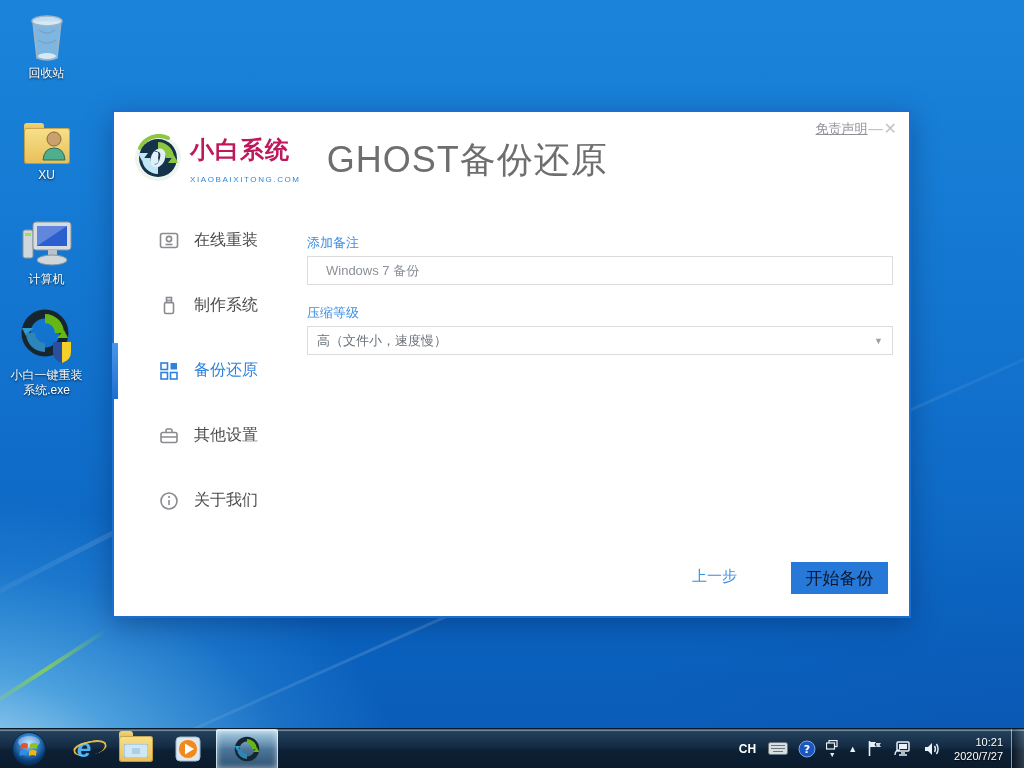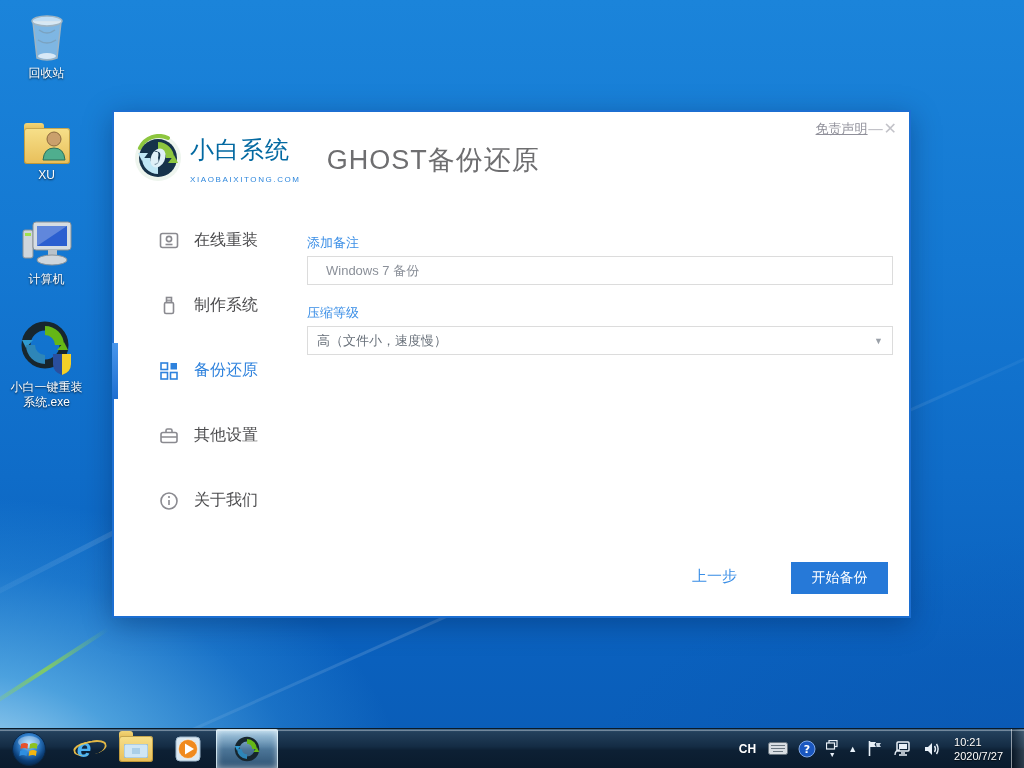--- a/index.html
+++ b/index.html
@@ -23,21 +23,21 @@
     background:linear-gradient(90deg, rgba(140,210,60,.0), rgba(150,220,60,.9), rgba(140,210,60,0)); }
 
   
   .dicon { position:absolute; width:84px; text-align:center; cursor:default;padding-left:9px; }
   .dicon .art { display:flex; justify-content:center; align-items:flex-end; height:52px; }
   .dicon .lbl { margin-top:4px; color:#fff; font-size:12px; line-height:15px;
     text-shadow:0 1px 2px rgba(0,0,0,.8); }
   .di-recycle { left:0px; top:10px; }
   .di-xu      { left:0px; top:112px; }
   .di-pc      { left:0px; top:216px; }
-  .di-exe     { left:0px; top:324px; }
+  .di-exe     { left:0px; top:312px; }
 
   
   .folder { position:relative; width:46px; height:36px; }
   .folder .back { position:absolute; left:0; top:0; width:46px; height:36px; border-radius:3px;
     background:linear-gradient(180deg,#f7e08a,#e8bf5a); box-shadow:inset 0 0 0 1px rgba(150,110,20,.5); }
   .folder .tab { position:absolute; left:0; top:-5px; width:20px; height:8px; border-radius:3px 3px 0 0;
     background:linear-gradient(180deg,#f2d678,#e4ba52); }
   .folder .person { position:absolute; right:3px; bottom:2px; }
 
   
@@ -46,39 +46,39 @@
     border-top:1px solid #0a1a28; display:flex; align-items:center; }
   .taskbar::before { content:""; position:absolute; left:0; top:1px; width:100%; height:1px;
     background:rgba(255,255,255,.30); }
   .tb-app { width:52px; height:40px; display:flex; align-items:center; justify-content:center; }
   .tb-app.active { width:62px; margin:0 2px;
     background:linear-gradient(180deg, rgba(200,235,255,.85), rgba(130,190,235,.55) 50%, rgba(90,150,200,.45));
     border:1px solid rgba(235,250,255,.8); border-radius:2px; box-shadow:inset 0 0 6px rgba(255,255,255,.6); }
   .tray { margin-left:auto; display:flex; align-items:center; height:40px; color:#fff; }
   .tray .titem { display:flex; align-items:center; justify-content:center; height:40px; padding:0 5px; }
   .tray .lang { font-size:12px; font-weight:bold; padding:0 7px; }
-  .clock { text-align:left; font-size:11px; line-height:14px; padding:0 8px; color:#fff;
+  .clock { text-align:right; font-size:11px; line-height:14px; padding:0 8px; color:#fff;
     text-shadow:0 1px 1px rgba(0,0,0,.7); }
   .showdesk { width:13px; height:40px; border-left:1px solid rgba(255,255,255,.45);
     background:linear-gradient(90deg, rgba(0,0,0,.25), rgba(255,255,255,.14)); }
   .uparrow { color:#e8f2fa; font-size:9px; }
 
   
   .appwin { position:absolute; left:112px; top:110px; width:799px; height:508px;
     background:#fff; border:2px solid #1c6fd2; box-shadow:0 6px 26px rgba(0,25,70,.35); }
   .winctl { position:absolute; top:8px; right:12px; display:flex; align-items:center; }
   .disclaimer { color:#90909a; font-size:13px; text-decoration:underline; cursor:pointer; }
   .btn-min, .btn-close { color:#c2c2c8; font-size:16px; line-height:16px; cursor:pointer;
     font-family:"DejaVu Sans",sans-serif; }
   .header { position:absolute; left:0; top:0; height:96px; width:100%; display:flex; align-items:center; }
   .logo { margin-left:20px; }
   .brand { margin-left:8px; }
-  .brand-name { font-size:24px; font-weight:normal; color:#0369a1; letter-spacing:1px; line-height:26px; }
+  .brand-name { font-size:24px; font-weight:bold; color:#be185d; letter-spacing:1px; line-height:26px; }
   .brand-domain { font-size:8px; color:#2f87dc; letter-spacing:1.6px; font-weight:normal; margin-top:12px; }
-  .page-title { margin-left:26px; font-size:27px; color:#6e6e70; letter-spacing:1px; }
+  .page-title { margin-left:26px; font-size:36px; color:#6e6e70; letter-spacing:1px; }
 
   
   .sidebar { position:absolute; left:0; top:96px; width:193px; bottom:0;text-align:center; }
   .side-item { position:relative; height:65px; display:flex; align-items:center; cursor:pointer; }
   .side-item .sicon { width:22px; margin-left:44px; display:flex; justify-content:center; }
   .side-item .stext { margin-left:14px; font-size:16px; color:#4d4d4f; }
   .side-item.active .stext { color:#2e82dd; }
   .side-item.active .bar { position:absolute; left:-2px; top:5px; width:6px; height:56px;
     background:linear-gradient(180deg,#4796ec,#1e6fd0); }
   .sic { stroke:#8a8a90; fill:none; stroke-width:1.6; }
@@ -91,21 +91,21 @@
   .inp { position:absolute; left:0; top:48px; width:586px; height:29px; border:1px solid #dcdcdc;
     font-size:13px; color:#8b9099; padding:0 18px; outline:none; background:#fff;
     font-family:"Liberation Sans","DejaVu Sans",sans-serif; }
   .lab2 { position:absolute; left:0; top:96px; }
   .select { position:absolute; left:0; top:118px; width:586px; height:29px; border:1px solid #dcdcdc;
     display:flex; align-items:center; padding:0 9px; font-size:13px; color:#68707a; cursor:pointer;gap:48px; }
   .select .caret { margin-left:auto; color:#9aa0a8; font-size:9px; }
 
   .footer-back { position:absolute; right:172px; bottom:30px; color:#3a8ee6; font-size:15px; cursor:pointer; }
   .btn-start { position:absolute; right:21px; bottom:22px; width:97px; height:32px;
-    background:#2679d8; color:#ffffff; border:none; font-size:14px; cursor:pointer;
+    background:#2679d8; color:#0f172a; border:none; font-size:17px; cursor:pointer;
     font-family:"Liberation Sans","DejaVu Sans",sans-serif; }
 
   .eicon { font-style:italic; font-weight:bold; color:#4db3f2; font-size:26px;
     text-shadow:0 0 2px rgba(0,40,90,.6); position:relative; }
   .eicon::after { content:""; position:absolute; left:-4px; top:8px; width:30px; height:12px;
     border:2px solid rgba(250,200,70,.9); border-bottom:none; border-radius:50%/60%;
     transform:rotate(-12deg); }
 </style>
 </head>
 <body>

